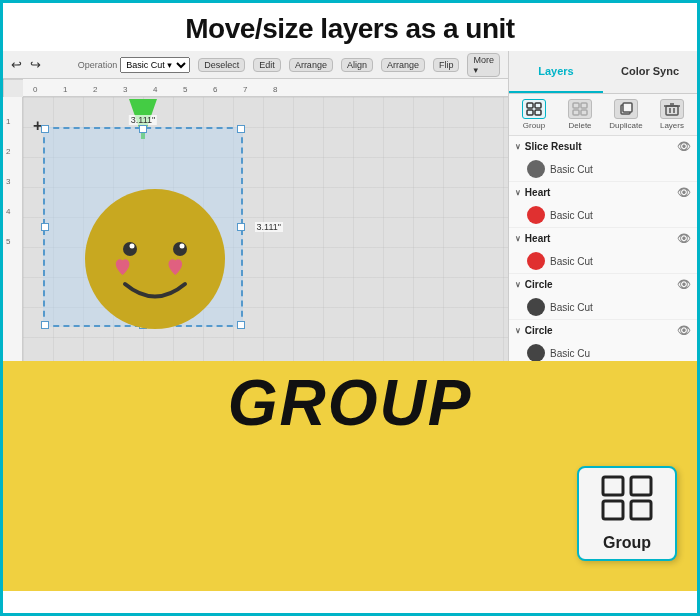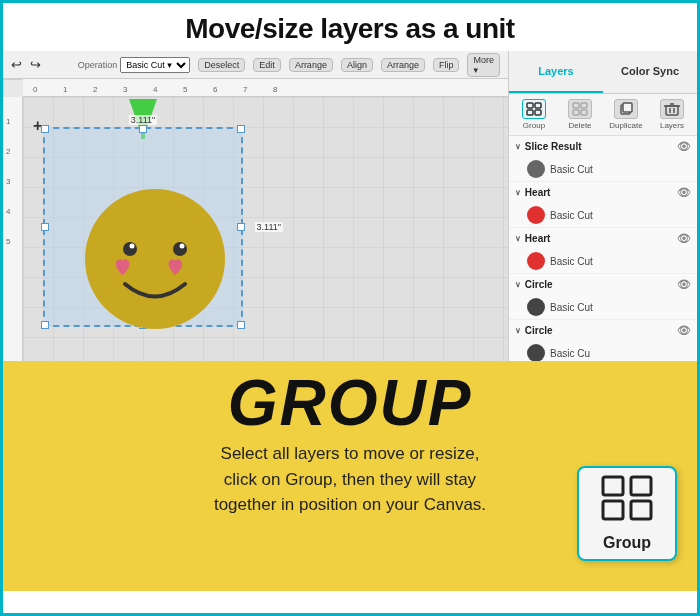--- a/index.html
+++ b/index.html
@@ -572,25 +572,20 @@
         </div>
 
       </div>
 
     </div>
   </div>
 </div>
 
 <div class="bottom-section">
   <div class="group-title">GROUP</div>
-  <div class="group-description">
-    Select all layers to move or resize,<br>
-    click on Group, then they will stay<br>
-    together in position on your Canvas.
-  </div>
 
   <div class="group-button-overlay">
     <div class="group-btn-icon">
       <svg width="52" height="46" viewBox="0 0 52 46">
         <rect x="2" y="2" width="20" height="18" rx="2" fill="none" stroke="#222" stroke-width="3"></rect>
         <rect x="30" y="2" width="20" height="18" rx="2" fill="none" stroke="#222" stroke-width="3"></rect>
         <rect x="2" y="26" width="20" height="18" rx="2" fill="none" stroke="#222" stroke-width="3"></rect>
         <rect x="30" y="26" width="20" height="18" rx="2" fill="none" stroke="#222" stroke-width="3"></rect>
       </svg>
     </div>

